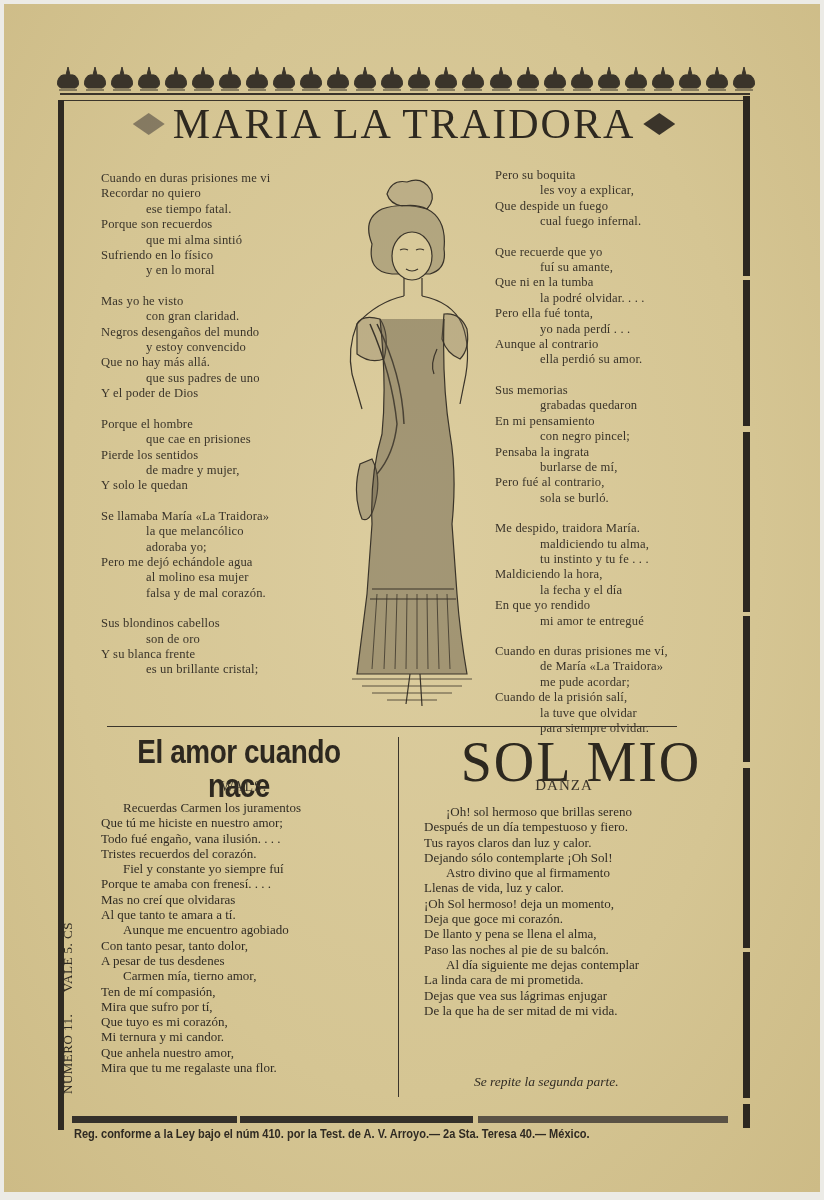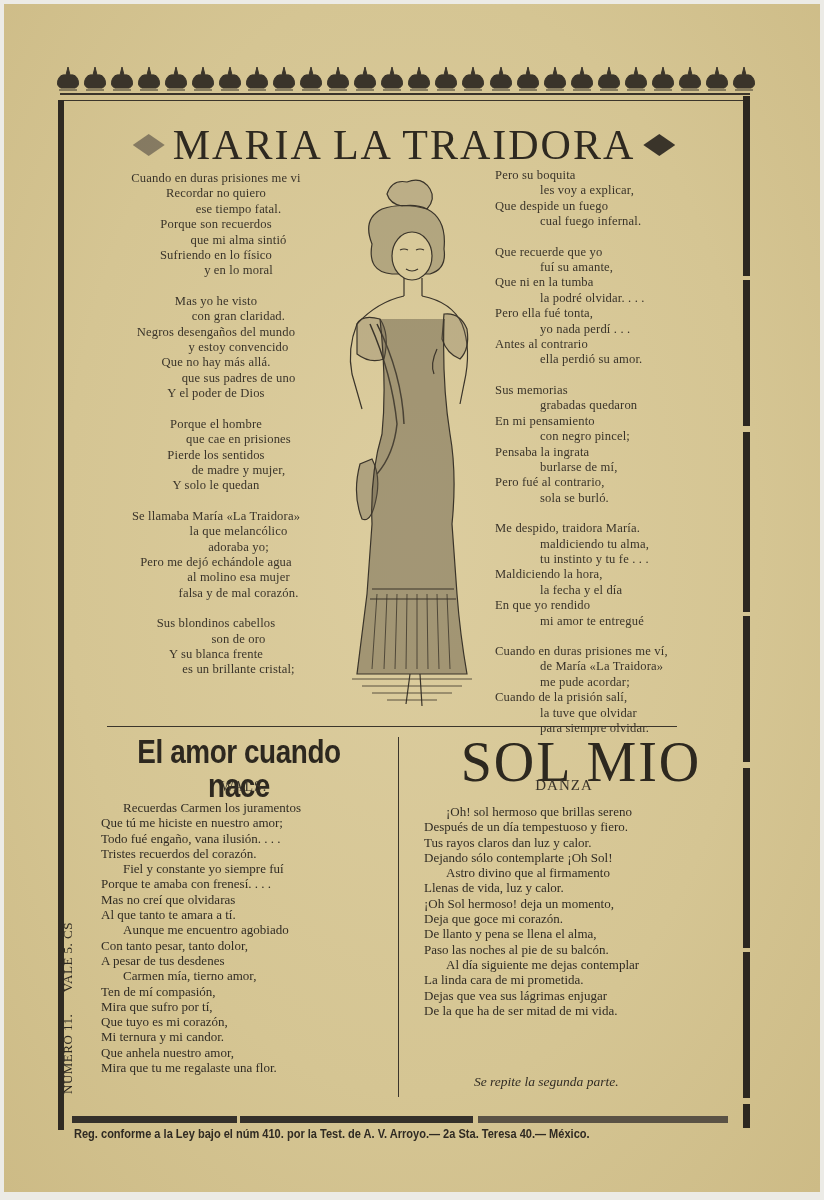--- a/index.html
+++ b/index.html
@@ -25,42 +25,42 @@
   }
   .frame-left {
     position: absolute; left: 54px; top: 96px; width: 6px; height: 1030px;
     background: #2f2a22;
   }
   .frame-right {
     position: absolute; left: 739px; top: 92px; width: 7px; height: 1032px;
     background: repeating-linear-gradient(180deg, #2c2720 0 180px, transparent 180px 184px, #2c2720 184px 330px, transparent 330px 336px);
   }
   .title-row {
-    position: absolute; left: 70px; top: 116px; width: 660px; height: 50px;
+    position: absolute; left: 70px; top: 95px; width: 660px; height: 50px;
     display: flex; align-items: center; justify-content: center;
   }
   .title {
     font-family: "Liberation Serif", serif;
     font-size: 42px; letter-spacing: 2px; color: #2e2920; line-height: 1;
     margin: 0 8px; font-weight: normal;
   }
   .diamond {
     width: 32px; height: 22px; background: #3a342a;
     clip-path: polygon(0 50%, 50% 0, 100% 50%, 50% 100%);
   }
   .diamond.faded { background: #6b6252; opacity: .75; }
 
   .poem {
     position: absolute; font-size: 12.6px; line-height: 15.4px; color: #3a342a;
     letter-spacing: .15px;
   }
   .poem .stanza { margin-bottom: 15px; }
   .poem .ln { white-space: nowrap; display: block; }
   .poem .ln.in { padding-left: 45px; }
-  .col-left { left: 97px; top: 167px; width: 230px; text-align: center; }
+  .col-left { left: 97px; top: 167px; width: 230px; }
   .col-right { left: 491px; top: 164px; width: 200px; }
 
   .figure {
     position: absolute; left: 328px; top: 170px; width: 160px; height: 538px;
   }
   .figure svg { width: 160px; height: 538px; display: block; }
 
   .rule-mid {
     position: absolute; left: 103px; top: 722px; width: 570px; height: 0;
     border-top: 1.5px solid #3b352b;
@@ -353,21 +353,21 @@
         <span class="ln">Que despide un fuego</span>
         <span class="ln in">cual fuego infernal.</span>
       </div>
       <div class="stanza">
         <span class="ln">Que recuerde que yo</span>
         <span class="ln in">fuí su amante,</span>
         <span class="ln">Que ni en la tumba</span>
         <span class="ln in">la podré olvidar. . . .</span>
         <span class="ln">Pero ella fué tonta,</span>
         <span class="ln in">yo nada perdí . . .</span>
-        <span class="ln">Antes al contrario</span>
+        <span class="ln">Aunque al contrario</span>
         <span class="ln in">ella perdió su amor.</span>
       </div>
       <div class="stanza">
         <span class="ln">Sus memorias</span>
         <span class="ln in">grabadas quedaron</span>
         <span class="ln">En mi pensamiento</span>
         <span class="ln in">con negro pincel;</span>
         <span class="ln">Pensaba la ingrata</span>
         <span class="ln in">burlarse de mí,</span>
         <span class="ln">Pero fué al contrario,</span>

